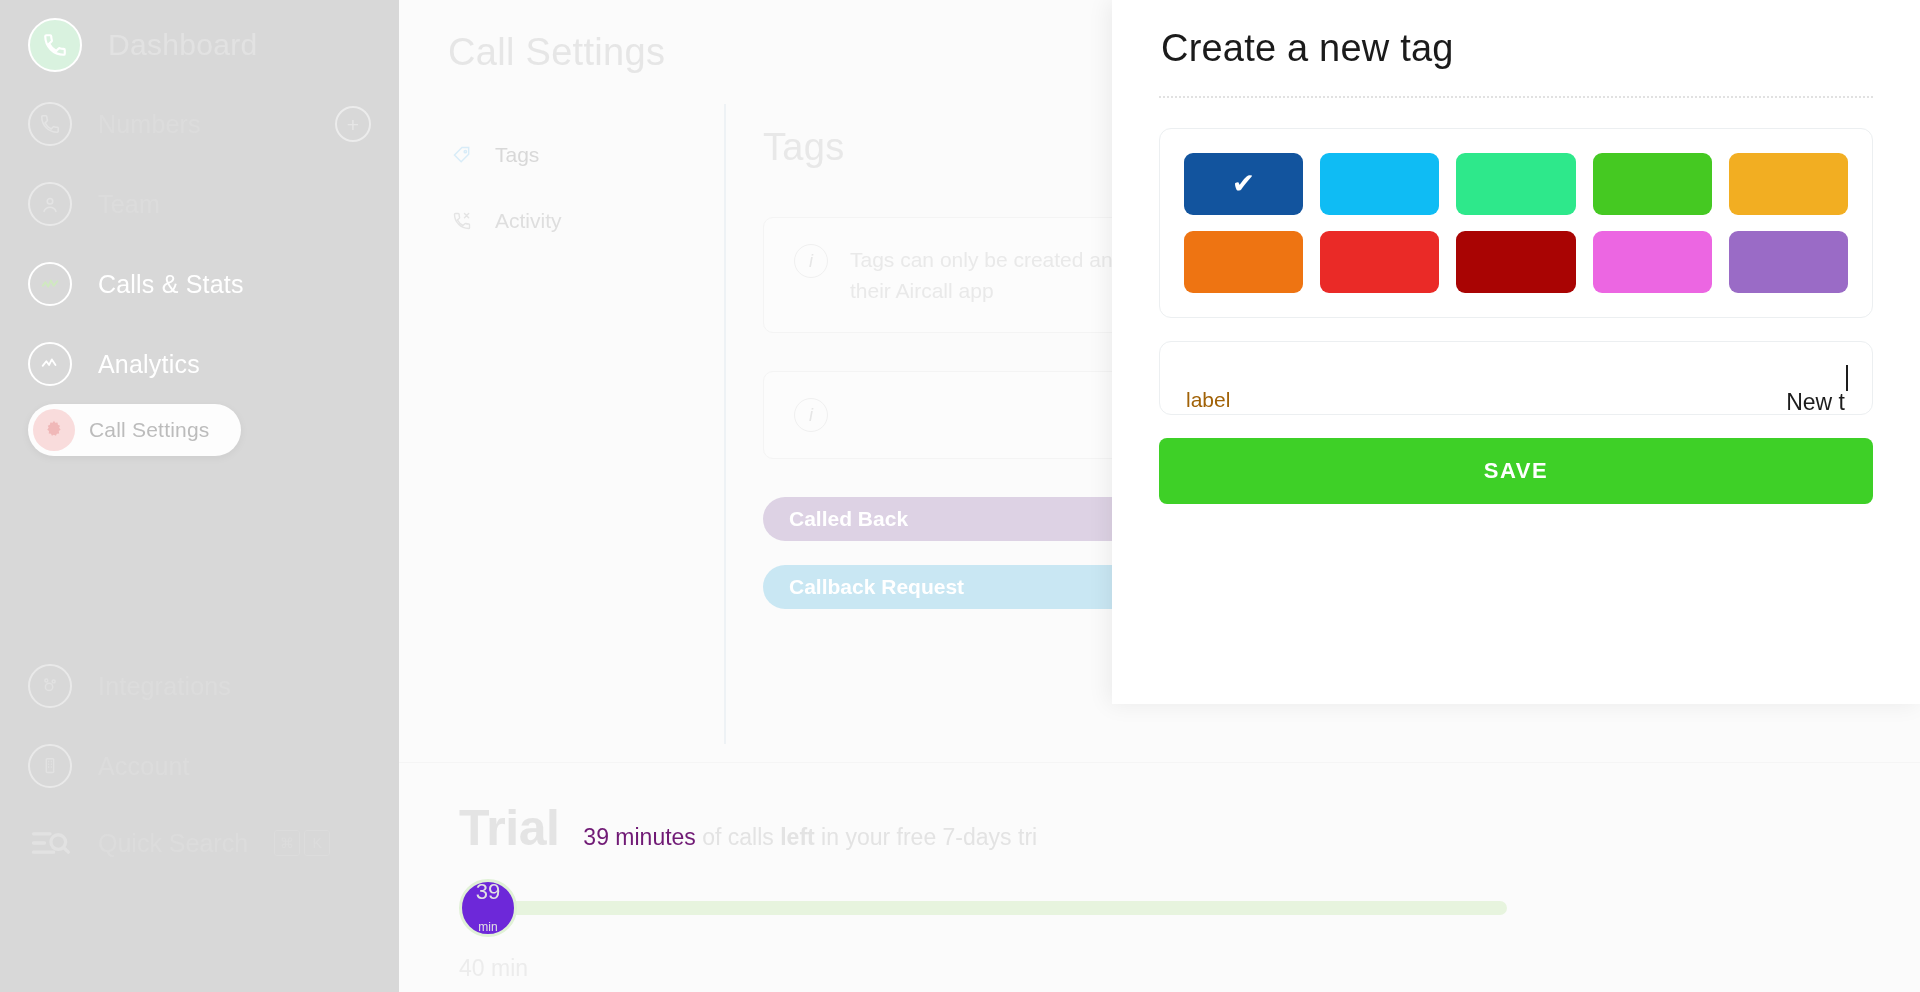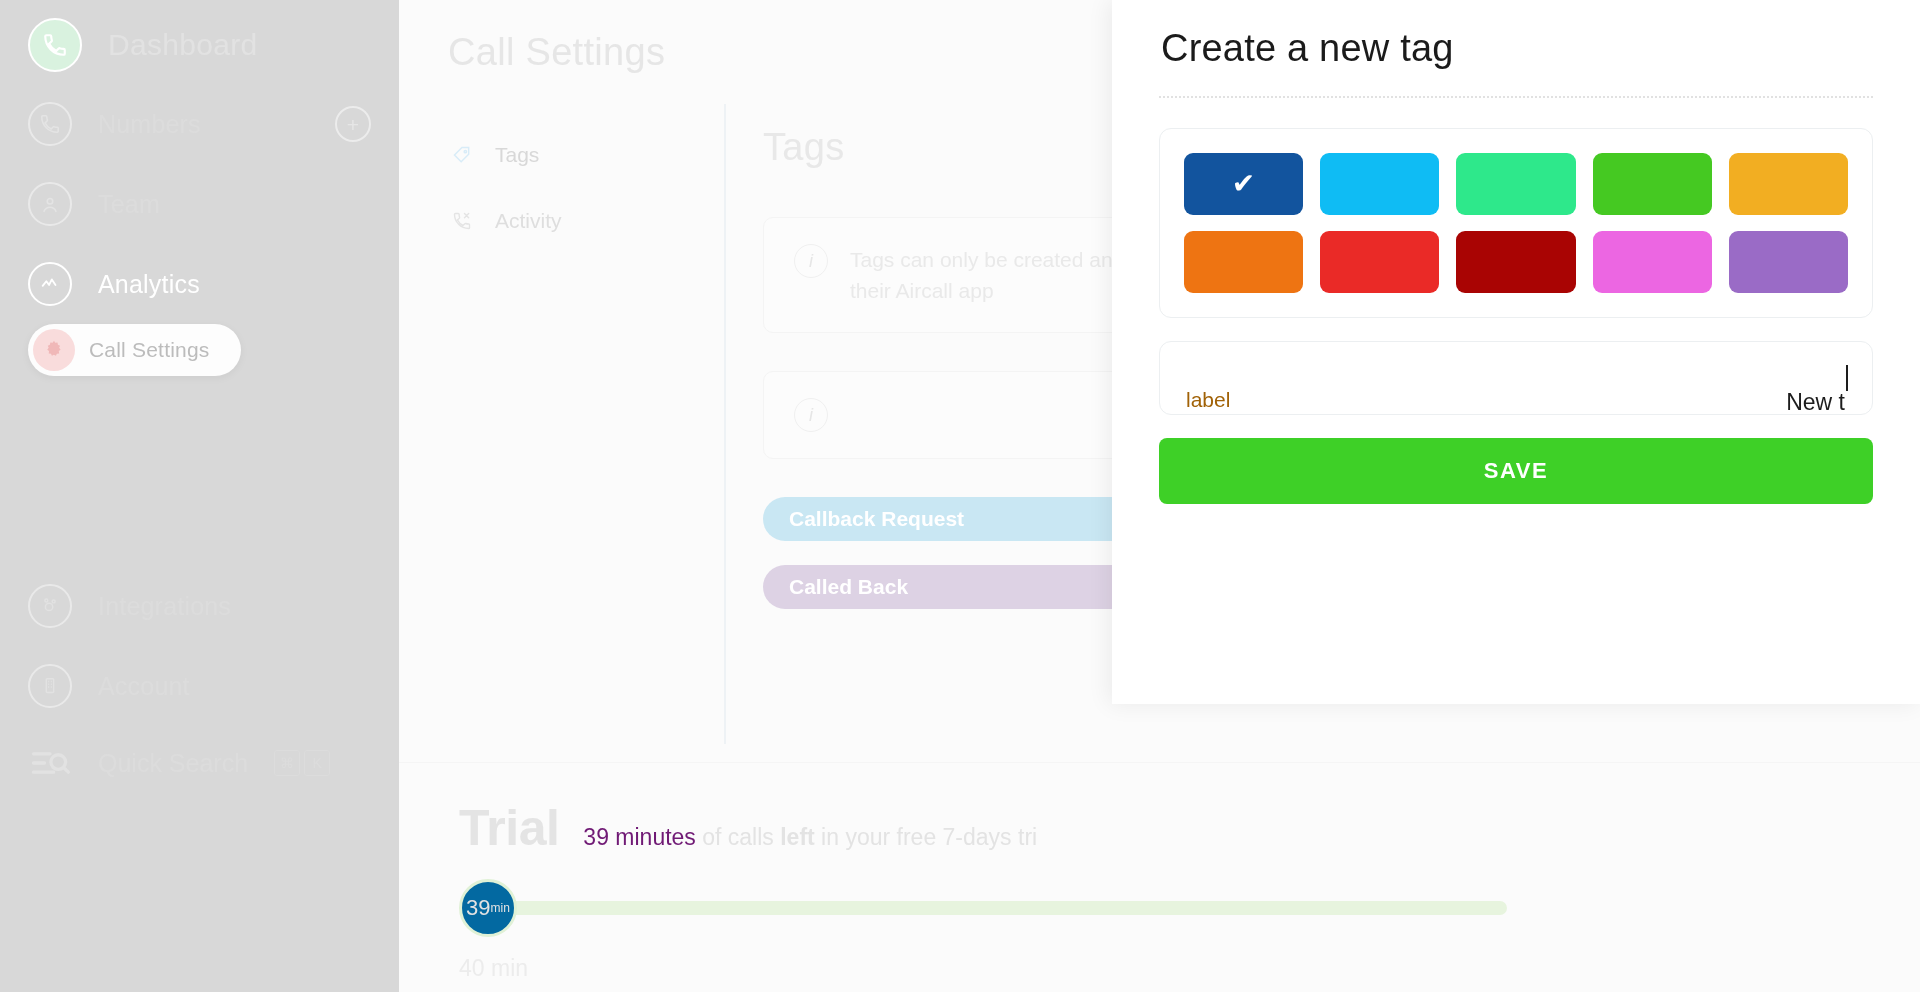--- a/index.html
+++ b/index.html
@@ -287,23 +287,23 @@
   .trial-sentence .grn { color: #701a75; font-weight: normal; }
   .trial-bar-row {
     margin-top: 22px;
     display: flex;
     align-items: center;
   }
   .trial-badge {
     width: 58px; height: 58px;
     border-radius: 50%;
     border: 3px solid #e0f1d6;
-    background: #0369a1;
-    display: flex; flex-direction: row;
-    align-items: center; justify-content: center;
+    background: #6d28d9;
+    display: flex; flex-direction: column;
+    align-items: center; justify-content: space-between;
     flex: 0 0 auto;
     z-index: 2;
   }
   .trial-badge .n { font-size: 22px; color: #e2e2e2; line-height: 20px; }
   .trial-badge .u { font-size: 12px; color: #e2e2e2; }
   .trial-bar {
     height: 14px;
     width: 1000px;
     border-radius: 7px;
     background: #e7f4de;
@@ -443,20 +443,28 @@
     <div class="nav-item dim">
       <div class="nav-icon">
         <svg viewBox="0 0 24 24" fill="none" stroke="#e4e4e4" stroke-width="1.7">
           <circle cx="12" cy="9" r="3"></circle>
           <path d="M5.5 20a7 7 0 0113 0" stroke-linecap="round"></path>
         </svg>
       </div>
       <div class="nav-label">Team</div>
     </div>
 
+    <div class="nav-item bright">
+      <div class="nav-icon">
+        <svg viewBox="0 0 24 24" fill="none" stroke="#cfe9bf" stroke-width="2" stroke-linecap="round" stroke-linejoin="round">
+          <path d="M4 14l3-4 3 5 3-7 3 6 4-5"></path>
+        </svg>
+      </div>
+      <div class="nav-label">Calls &amp; Stats</div>
+    </div>
 
     <div class="nav-item bright">
       <div class="nav-icon">
         <svg viewBox="0 0 24 24" fill="none" stroke="#ffffff" stroke-width="2" stroke-linecap="round" stroke-linejoin="round">
           <path d="M4 14l4-5 3 4 3-6 4 6"></path>
         </svg>
       </div>
       <div class="nav-label">Analytics</div>
     </div>
 
@@ -550,25 +558,25 @@
           <div class="info-ico">i</div>
           <div class="info-text" style="white-space: pre-line;">Tags can only be created an
 their Aircall app</div>
         </div>
 
         <div class="info-card">
           <div class="info-ico">i</div>
         </div>
 
         <div class="tag-list">
+          <div class="tag-pill" style="background: rgb(221, 210, 228);">
+            <span>Called Back</span>
+          </div>
           <div class="tag-pill" style="background: rgb(201, 231, 243);">
             <span>Callback Request</span>
-          </div>
-          <div class="tag-pill" style="background: rgb(221, 210, 228);">
-            <span>Called Back</span>
           </div>
         </div>
       </div>
     </div>
   </div>
 
   <div class="trial-wrap">
     <div class="trial-head">
       <div class="trial-word">Trial</div>
       <div class="trial-sentence">

